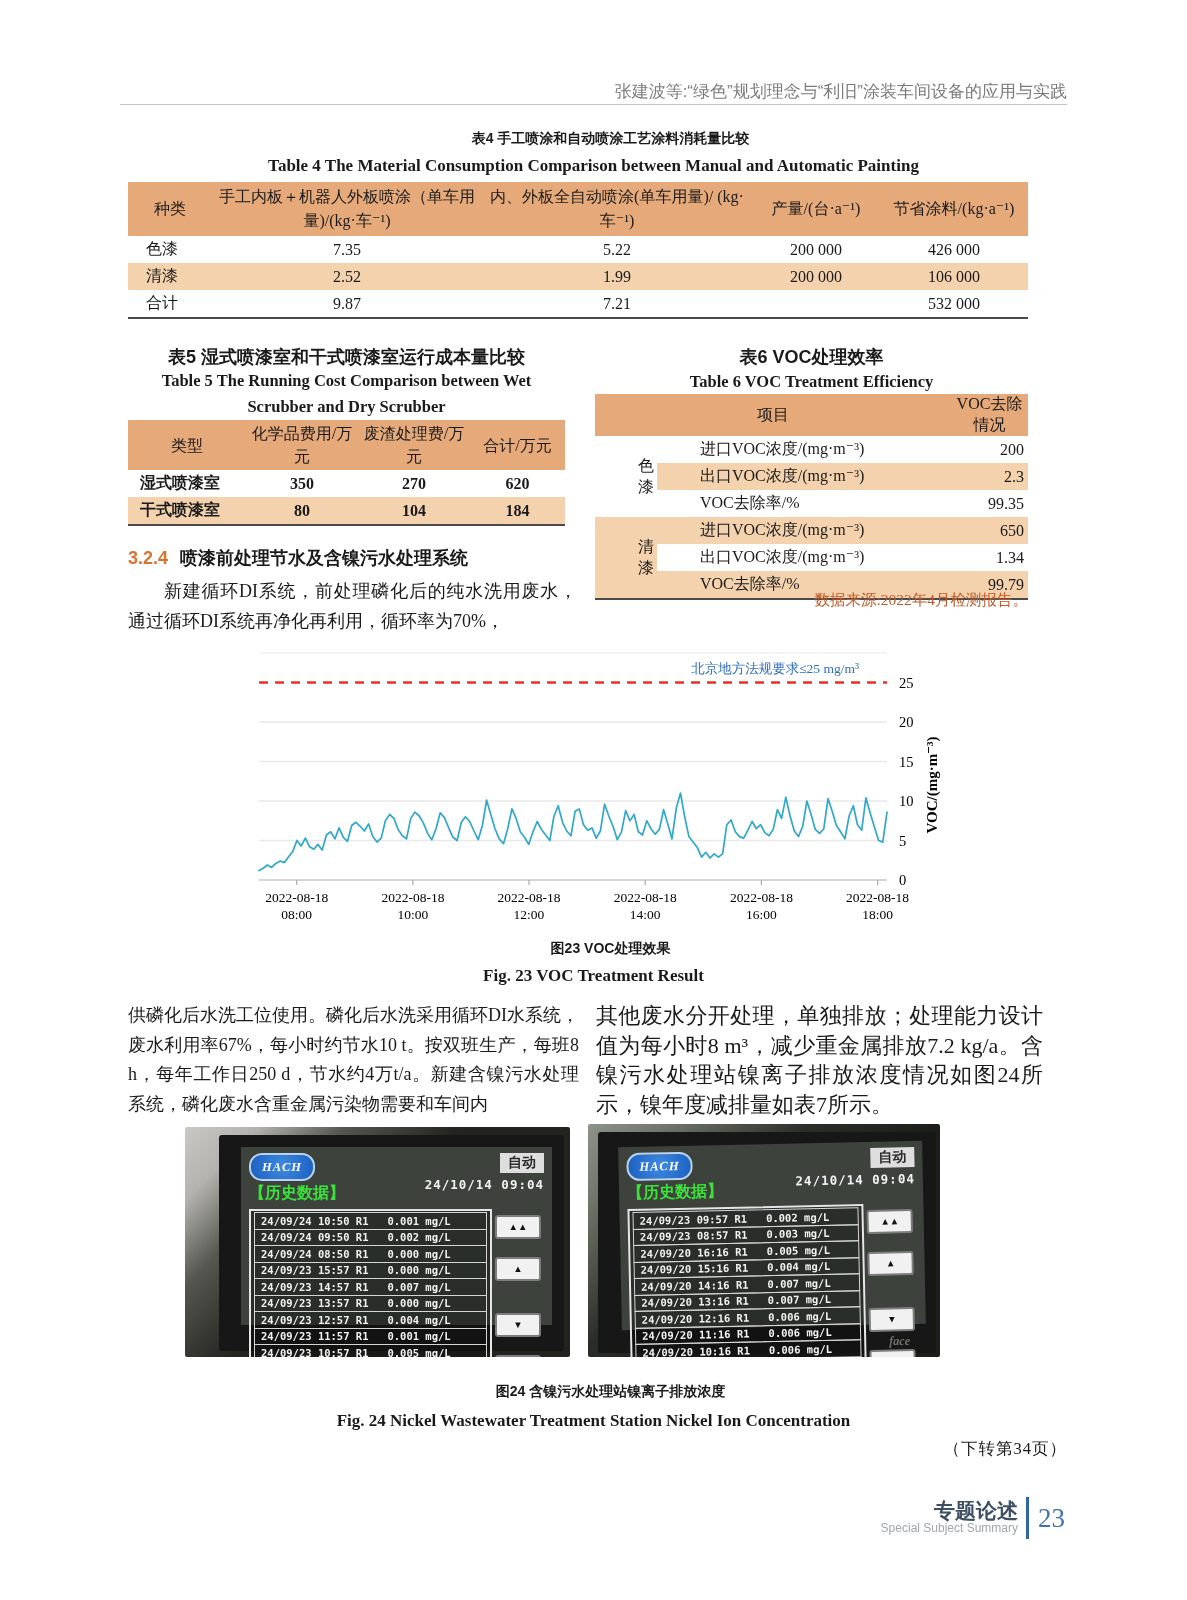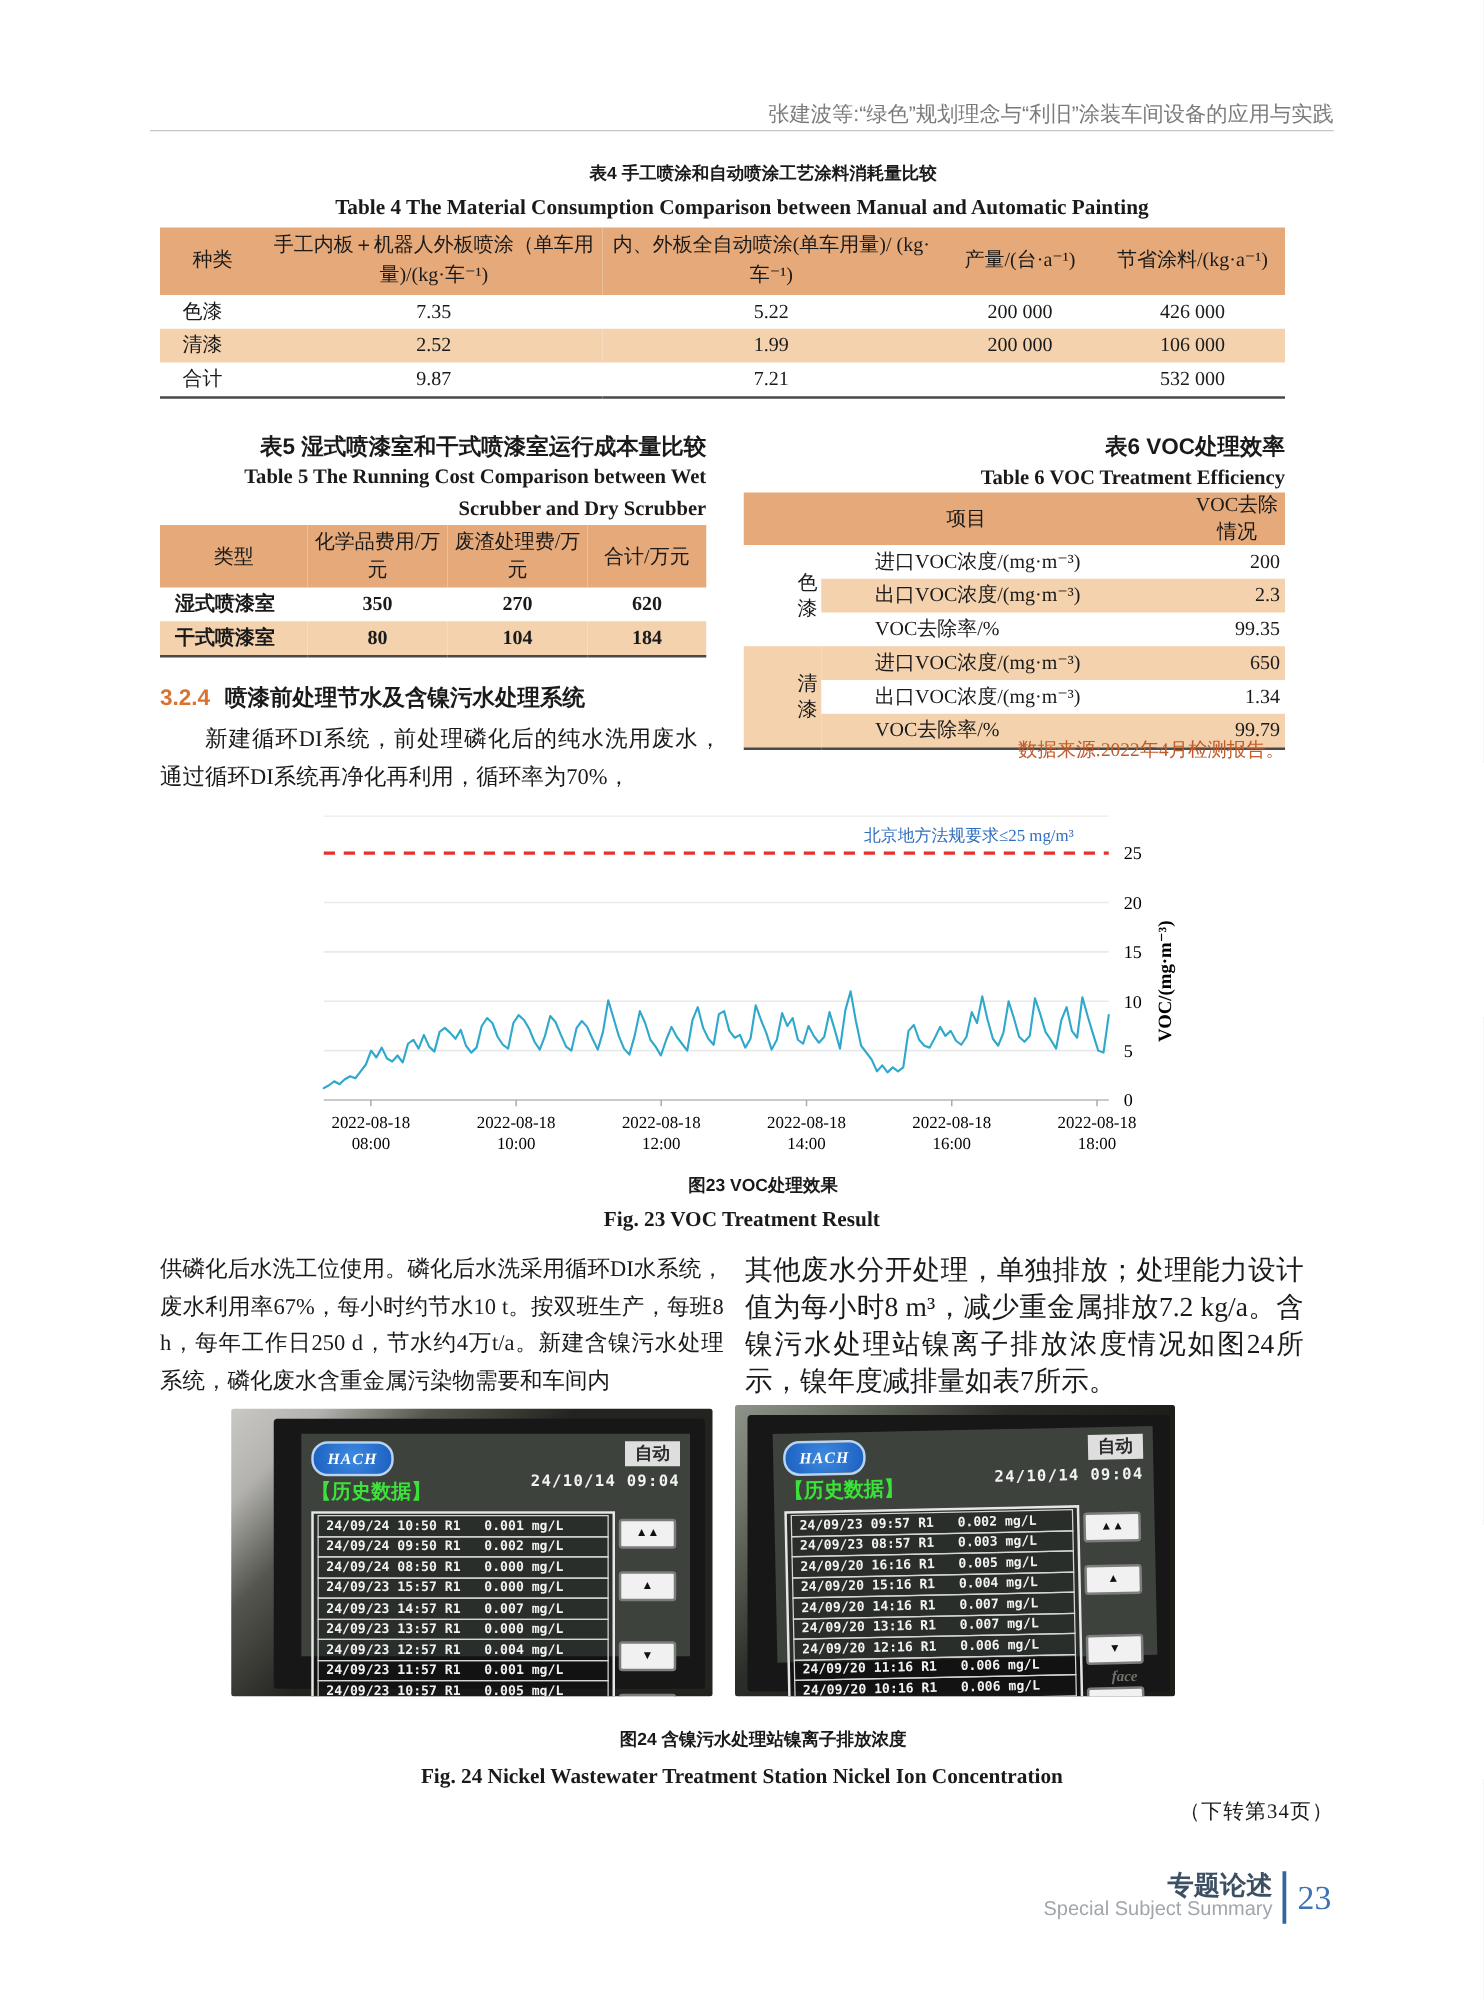--- a/index.html
+++ b/index.html
@@ -1,21 +1,21 @@
 <!DOCTYPE html>
 <html><head>
 <meta charset="utf-8">
 <style>
   html,body{margin:0;padding:0;background:#e9e9e9;}
   .page{position:relative;width:1187px;height:1600px;background:#ffffff;margin:0 auto;
         font-family:"Liberation Serif","DejaVu Serif",serif;color:#1a1a1a;overflow:hidden;}
   .abs{position:absolute;}
   .sans{font-family:"Liberation Sans","DejaVu Sans",sans-serif;}
   .mono{font-family:"DejaVu Sans Mono","Liberation Mono",monospace;}
-  .center{text-align:right;}
+  .center{text-align:center;}
 
   
   .running-title{top:80px;left:120px;width:947px;text-align:right;font-size:17px;color:#7b7b7b;}
   .header-rule{top:104px;left:120px;width:947px;height:1px;background:#c6c6c6;}
 
   
   table{border-collapse:collapse;table-layout:fixed;}
   td,th{font-size:16px;font-weight:normal;padding:0 4px;vertical-align:middle;}
   .tbl-zh-title{font-size:18px;font-weight:bold;}
   .tbl-en-title{font-size:16.5px;font-weight:bold;line-height:26px;}
@@ -94,21 +94,21 @@
   .scroll-btn{width:42px;height:20px;background:#f1f1f1;border:2px solid #7d7d7d;border-radius:3px;
               color:#111;font-size:9.5px;font-weight:bold;display:flex;align-items:center;justify-content:center;}
   .sb0{margin-top:2px;} .sb1{margin-top:18px;} .sb2{margin-top:32px;} .sb3{margin-top:18px;}
   .bezel-text{position:absolute;right:26px;bottom:4px;color:#6d7268;font-size:12px;font-weight:bold;font-style:italic;}
 
   
   .cont-note{top:1438px;left:120px;width:947px;text-align:right;font-size:16.5px;letter-spacing:1px;}
   .footer{top:1497px;right:122px;display:flex;align-items:center;}
   .footer-labels{text-align:right;padding-right:8px;}
   .footer-zh{font-size:21px;font-weight:bold;color:#3d4f63;line-height:20px;}
-  .footer-en{font-size:16px;color:#a0a6ab;margin-left:41px;}
+  .footer-en{font-size:12px;color:#a0a6ab;margin-left:41px;}
   .footer-bar{width:3px;height:42px;background:#2f66a0;}
   .footer-page{font-size:27px;color:#3f74b3;padding-left:9px;}
 </style>
 </head>
 <body>
 
 <div class="page">
 
   <div class="abs running-title sans">张建波等:“绿色”规划理念与“利旧”涂装车间设备的应用与实践</div>
   <div class="abs header-rule"></div>

